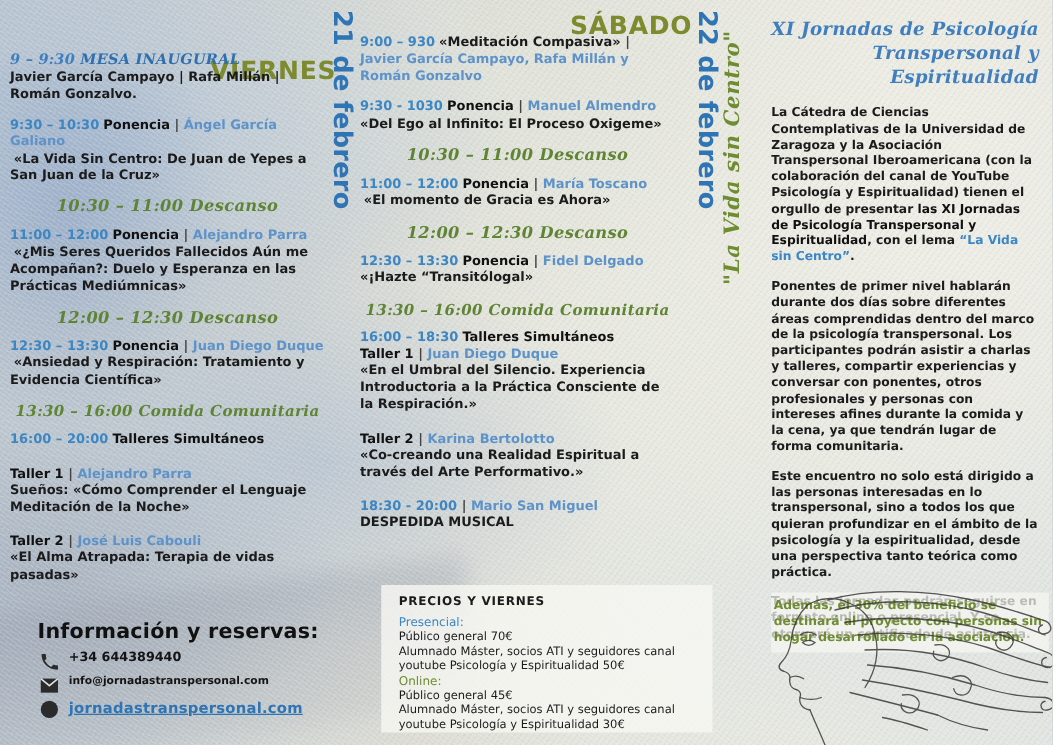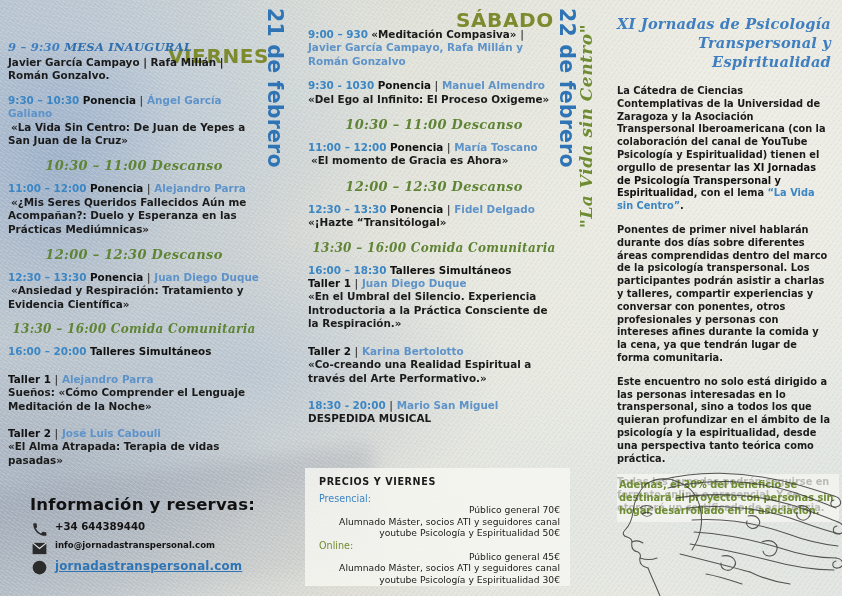--- a/index.html
+++ b/index.html
@@ -44,21 +44,21 @@
   }
   #blueblob{
     position:absolute;left:-30px;top:50px;width:210px;height:300px;
     background:radial-gradient(ellipse at 40% 40%, rgba(122,150,190,.45), rgba(122,150,190,0) 70%);
     filter:blur(6px);pointer-events:none;
   }
 
   .col{position:absolute;top:0;}
   
   #col-viernes{left:8px;width:252px;}
-  #col-sabado{left:308px;width:252px;}
+  #col-sabado{left:288px;width:252px;}
   #col-info{left:617px;width:214px;}
 
   
   .vstrip{
     position:absolute;top:8px;
     writing-mode:vertical-rl;
     font-weight:bold;font-size:20.5px;letter-spacing:.2px;
     color:#2f74b5;
     font-family:"DejaVu Sans", sans-serif;
     line-height:1;
@@ -141,21 +141,21 @@
     padding:8px 10px 6px 14px;
     box-sizing:border-box;
   }
   #precios h3{
     margin:0 0 6px 0;font-size:9.6px;letter-spacing:.6px;color:#1b1b1b;
     font-family:"DejaVu Sans", sans-serif;
   }
   .pgroup-title{font-size:9.6px;font-weight:normal;margin-top:1px;}
   .pgroup-title.presencial{color:#3c86c4;}
   .pgroup-title.online{color:#6f8c32;}
-  .pline{font-size:9.2px;line-height:11.6px;color:#1b1b1b;text-align:right;}
+  .pline{font-size:9.2px;line-height:11.6px;color:#1b1b1b;}
 
   
   #jornadas-title{
     font-family:"DejaVu Serif", serif;
     font-style:italic;font-weight:bold;
     font-size:14.6px;line-height:19px;color:#3f7fc0;
     text-align:right;
     margin:14px 0 14px 0;letter-spacing:.2px;
   }
   .para{

